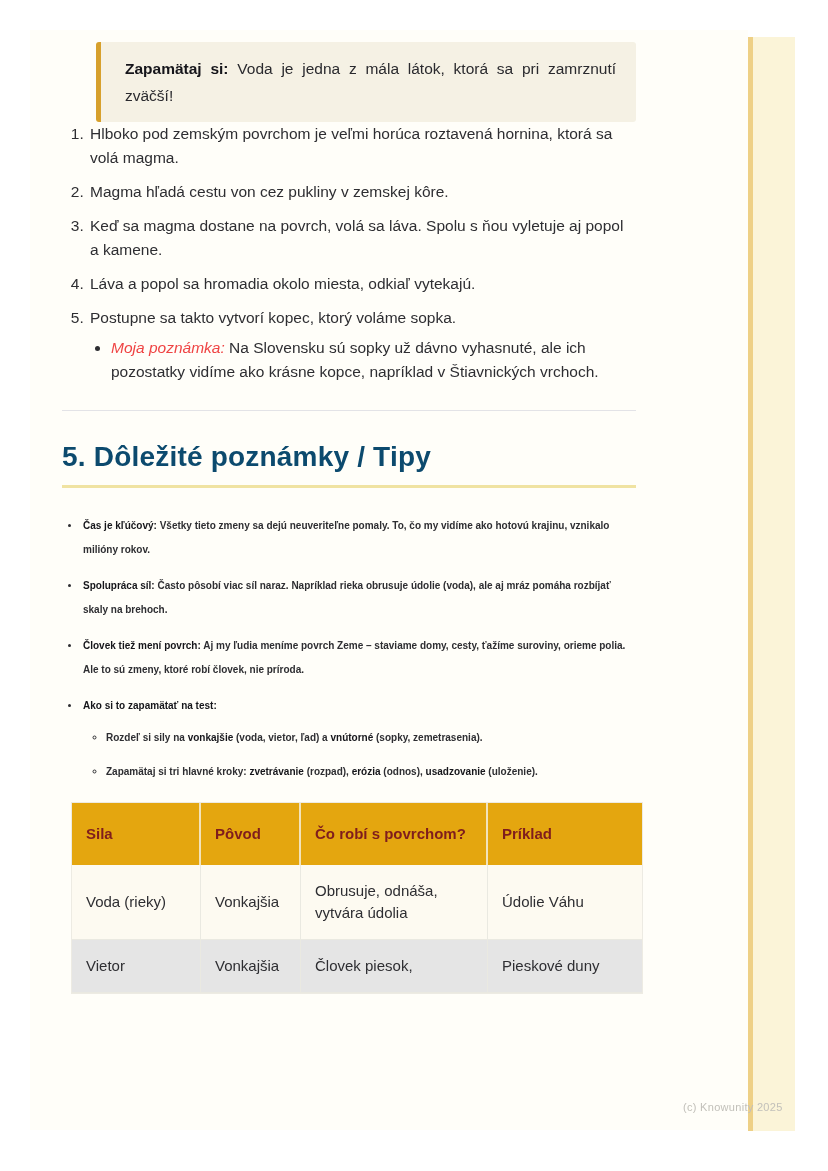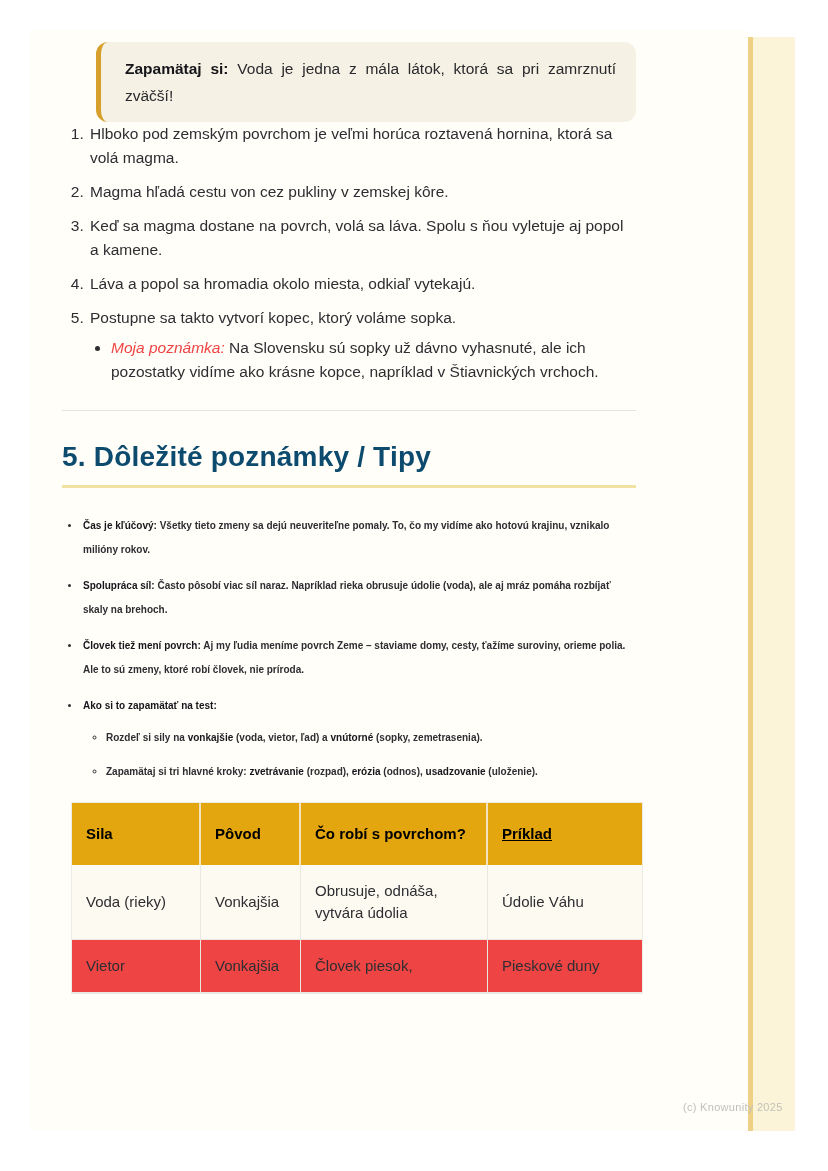--- a/index.html
+++ b/index.html
@@ -20,21 +20,21 @@
     background: #FFFEF9;
     overflow: hidden;
   }
   .content { padding: 12px 112px 0 32px; }
 
   
   .callout {
     margin-left: 34px;
     background: #F5F1E4;
     border-left: 5px solid #D7A02C;
-    border-radius: 12px;
+    border-radius: 3px;
     padding: 13px 20px 13px 24px;
     font-size: 15.5px;
     line-height: 27px;
     color: #2a2a2e;
     text-align: justify;
   }
   .callout b { color: #15151a; }
 
   h3.example {
     font-size: 16.5px;
@@ -100,39 +100,39 @@
     border-spacing: 0;
     table-layout: fixed;
     width: 570px;
     margin: 18px 0 0 9px;
     font-size: 15px;
     color: #2e2e32;
     border: 1px solid #EDEBE3;
   }
   table.forces th {
     background: #E4A60F;
-    color: #000000;
+    color: #7f1d1d;
     font-weight: bold;
     text-align: left;
     vertical-align: middle;
     padding: 20px 14px;
     line-height: 22px;
     border-right: 2px solid #F2E3BC;
   }
-  table.forces th:last-child { border-right: none; text-decoration: underline; }
+  table.forces th:last-child { border-right: none; }
   table.forces td {
     vertical-align: middle;
     padding: 15px 14px;
     line-height: 22px;
     border-right: 1px solid #EAE9E1;
     border-bottom: 1px solid #EAE9E1;
   }
   table.forces td:last-child { border-right: none; }
   table.forces tbody tr:nth-child(1) td { background: #FDFAF1; }
-  table.forces tbody tr:nth-child(2) td { background: #ef4444; }
+  table.forces tbody tr:nth-child(2) td { background: #e5e5e5; }
 
   
   .strip-line {
     position: absolute;
     left: 748px; top: 37px;
     width: 5px; height: 1094px;
     background: #EED086;
   }
   .strip-fill {
     position: absolute;

